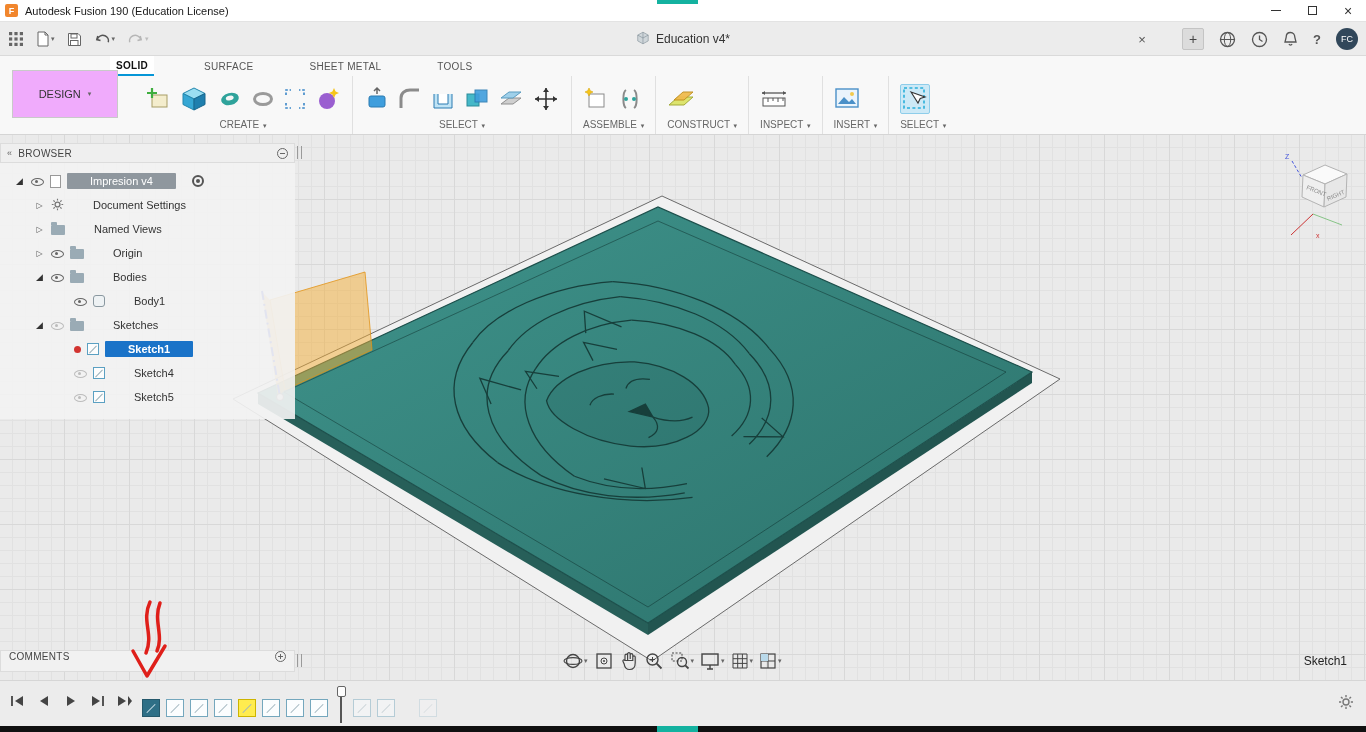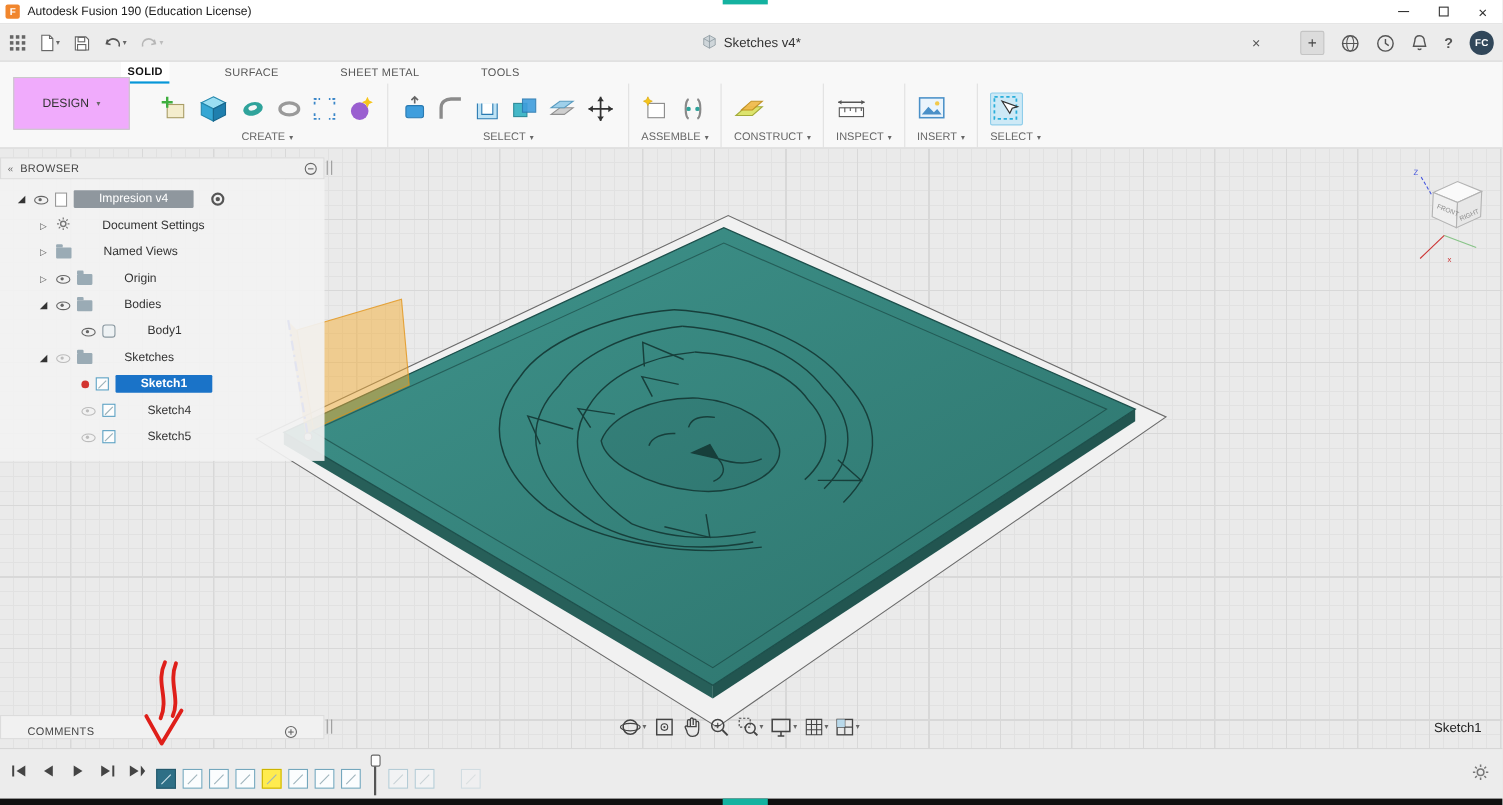--- a/index.html
+++ b/index.html
@@ -20,21 +20,21 @@
 
 #quickbar{position:absolute;left:0;top:22px;width:1366px;height:34px;background:#ececec;border-bottom:1px solid #dadada;z-index:59}
 .qleft{position:absolute;left:8px;top:0;height:34px;display:flex;align-items:center;gap:12px}
 .qico{display:flex;align-items:center;justify-content:center;color:#555}
 .caret{font-size:7px;color:#666;margin-left:1px}
 .dimmed{opacity:.35}
 #doc-tab{position:absolute;left:50%;top:0;transform:translateX(-50%);height:34px;display:flex;align-items:center;gap:6px;font-size:12px;color:#333}
 #doc-close{position:absolute;left:1132px;top:7px;width:20px;height:20px;display:flex;align-items:center;justify-content:center;color:#555;font-size:13px}
 .qright{position:absolute;right:8px;top:0;height:34px;display:flex;align-items:center;gap:15px}
 #new-tab-btn{width:22px;height:22px;background:#dcdcdc;border:1px solid #c4c4c4;border-radius:2px;display:flex;align-items:center;justify-content:center;font-size:14px;color:#444}
-#avatar{width:22px;height:22px;border-radius:50%;background:#31475a;color:#fff;font-size:9px;font-weight:bold;display:flex;align-items:center;justify-content:center}
+#avatar{width:22px;height:22px;border-radius:50%;background:#31475a;color:#fff;font-size:9px;font-weight:normal;display:flex;align-items:center;justify-content:center}
 #help-btn{font-size:13px;color:#555;font-weight:bold}
 
 
 #ribbon{position:absolute;left:0;top:56px;width:1366px;height:79px;background:#f8f8f8;border-bottom:1px solid #d5d5d5;z-index:58}
 #ribbon-tabs{height:20px;display:flex;gap:44px;padding-left:110px;font-size:10px;color:#555;align-items:stretch}
 .rtab{display:flex;align-items:center;padding:0 6px;letter-spacing:.3px}
 .rtab.active{color:#111;background:#fff;border-bottom:2px solid #0696d7;font-weight:bold}
 #design-box{position:absolute;left:12px;top:14px;width:106px;height:48px;background:#f0abfc;border:1px solid #c9c9c9;display:flex;align-items:center;justify-content:center;gap:6px;font-size:11px;color:#333}
 #ribbon-tools{position:absolute;left:134px;top:20px;right:0;height:58px;display:flex}
 .rgroup{display:flex;flex-direction:column;justify-content:space-between;padding:3px 11px 2px;border-right:1px solid #e0e0e0}
@@ -76,21 +76,21 @@
 .folder::before{content:"";position:absolute;top:-3px;left:0;width:6px;height:3px;background:#9aabb5;border-radius:1px 1px 0 0}
 .docicon{width:11px;height:13px;background:#fff;border:1px solid #999;flex:none}
 .bodyicon{width:12px;height:12px;border:1px solid #8a98a0;border-radius:3px;background:#eef2f4;flex:none}
 .sk{width:12px;height:12px;border:1px solid #5ba0c2;background:#fdfdfd;position:relative;flex:none}
 .sk::after{content:"";position:absolute;left:0;top:5px;width:10px;height:1px;background:#9ab0b8;transform:rotate(-45deg)}
 .reddot{width:7px;height:7px;border-radius:50%;background:#d23430;flex:none}
 .target{width:12px;height:12px;border:2px solid #555;border-radius:50%;position:relative;flex:none;margin-left:10px}
 .target::after{content:"";position:absolute;left:2px;top:2px;width:4px;height:4px;border-radius:50%;background:#555}
 
 
-#comments-bar{position:absolute;left:0;top:515px;width:295px;height:22px;background:#f1f1f1;border:1px solid #dcdcdc;display:flex;align-items:flex-end;padding:0 24px;font-size:10px;color:#444;letter-spacing:.3px;z-index:8}
+#comments-bar{position:absolute;left:0;top:515px;width:295px;height:22px;background:#f1f1f1;border:1px solid #dcdcdc;display:flex;align-items:flex-start;padding:0 8px;font-size:10px;color:#444;letter-spacing:.3px;z-index:8}
 #nav-toolbar{position:absolute;left:563px;top:514px;height:24px;display:flex;align-items:center;gap:6px;z-index:8}
 .navi{display:flex;align-items:center;color:#444}
 #status-sketch{position:absolute;right:19px;top:519px;font-size:12px;color:#222;z-index:8}
 
 
 #timeline{position:absolute;left:0;top:680px;width:1366px;height:46px;background:#ececec;border-top:1px solid #d6d6d6;z-index:58}
 #playback{position:absolute;left:8px;top:11px;display:flex;gap:9px;align-items:center}
 .pbtn{width:18px;height:18px;display:flex;align-items:center;justify-content:center}
 #tl-items{position:absolute;left:142px;top:12px;display:flex;gap:6px;align-items:center}
 .titem{width:18px;height:18px;border:1px solid #74a7bd;background:#fbfdfe;position:relative;flex:none}
@@ -179,21 +179,21 @@
     </span>
   </div>
 
   <div id="doc-tab">
     <span>
       <svg width="14" height="14" viewBox="0 0 24 24">
           <path d="M12 2 21 7v10l-9 5-9-5V7z" fill="#cfd6da" stroke="#7c8a92"></path>
           <path d="M12 2v10M3 7l9 5 9-5M12 22V12" stroke="#7c8a92" fill="none"></path>
         </svg>
     </span>
-    <span>Sketches v4*</span>
+    <span>Education v4*</span>
   </div>
   <div id="doc-close">×</div>
 
   <div class="qright">
     <div id="new-tab-btn">+</div>
     <span class="qico">
       <svg width="17" height="17" viewBox="0 0 17 17">
           <circle cx="8.5" cy="8.5" r="7" fill="none" stroke="#555" stroke-width="1.3"></circle>
           <ellipse cx="8.5" cy="8.5" rx="3.2" ry="7" fill="none" stroke="#555"></ellipse>
           <path d="M1.5 8.5h14" stroke="#555"></path>

